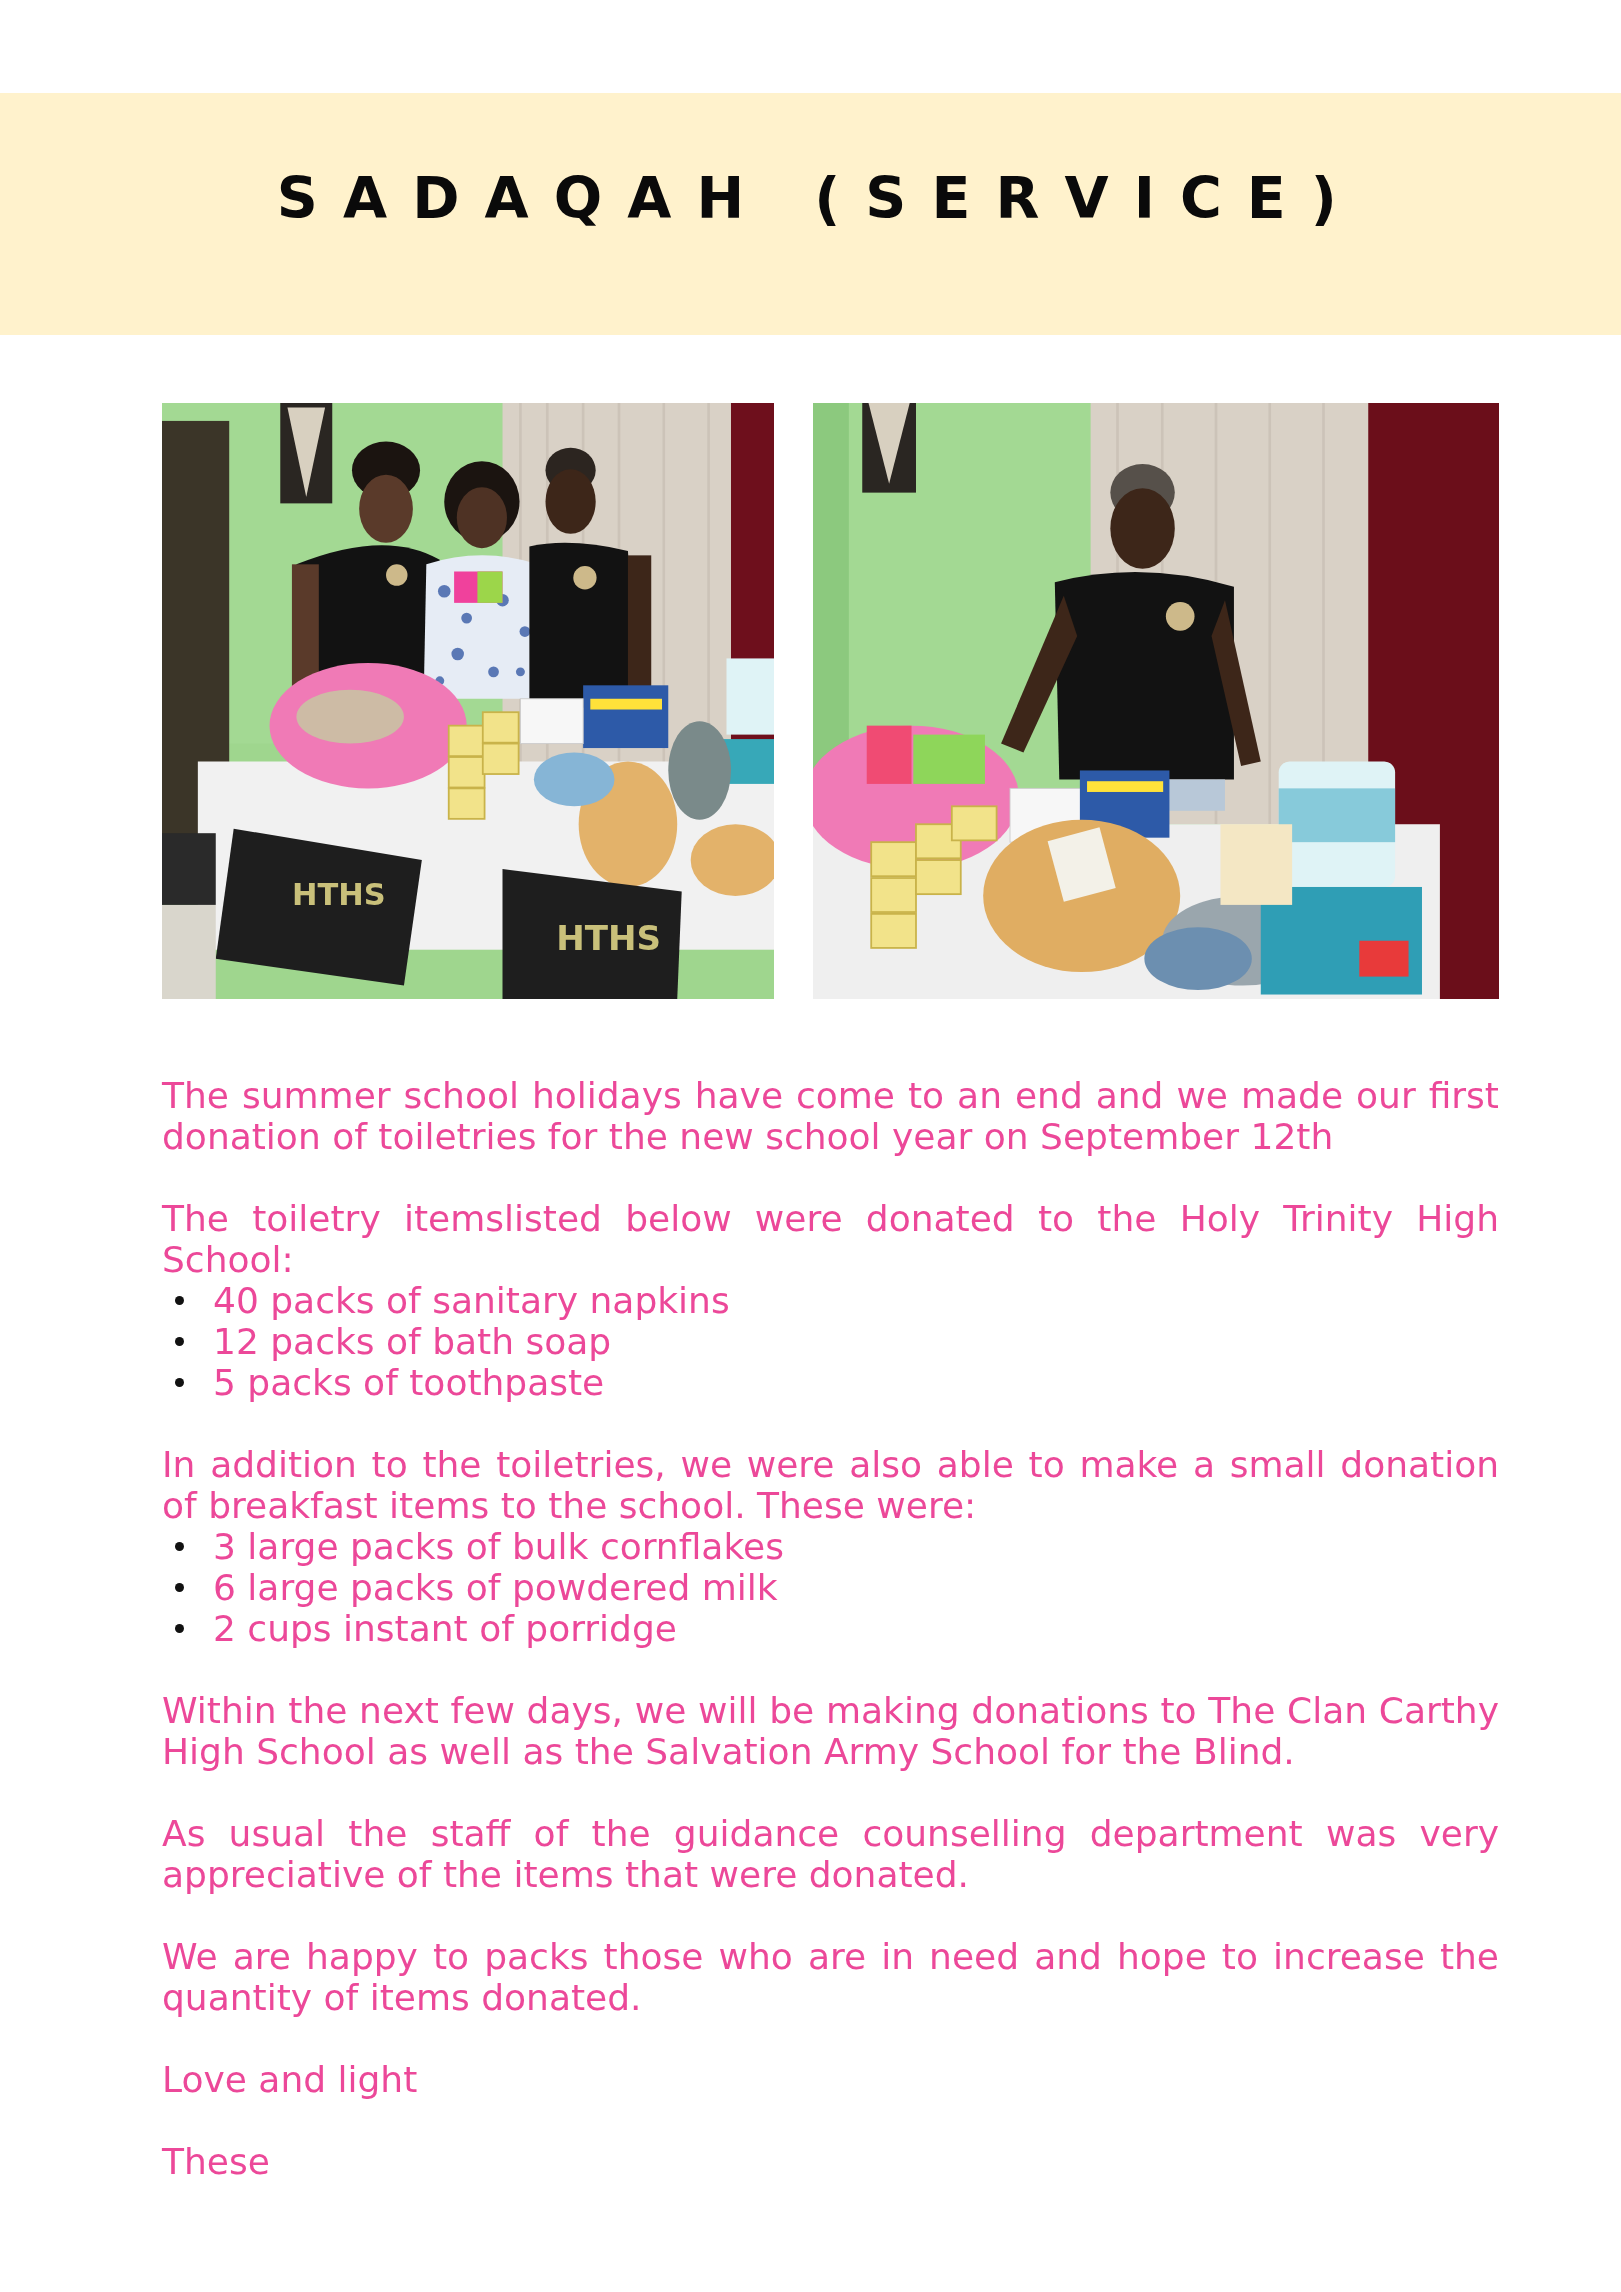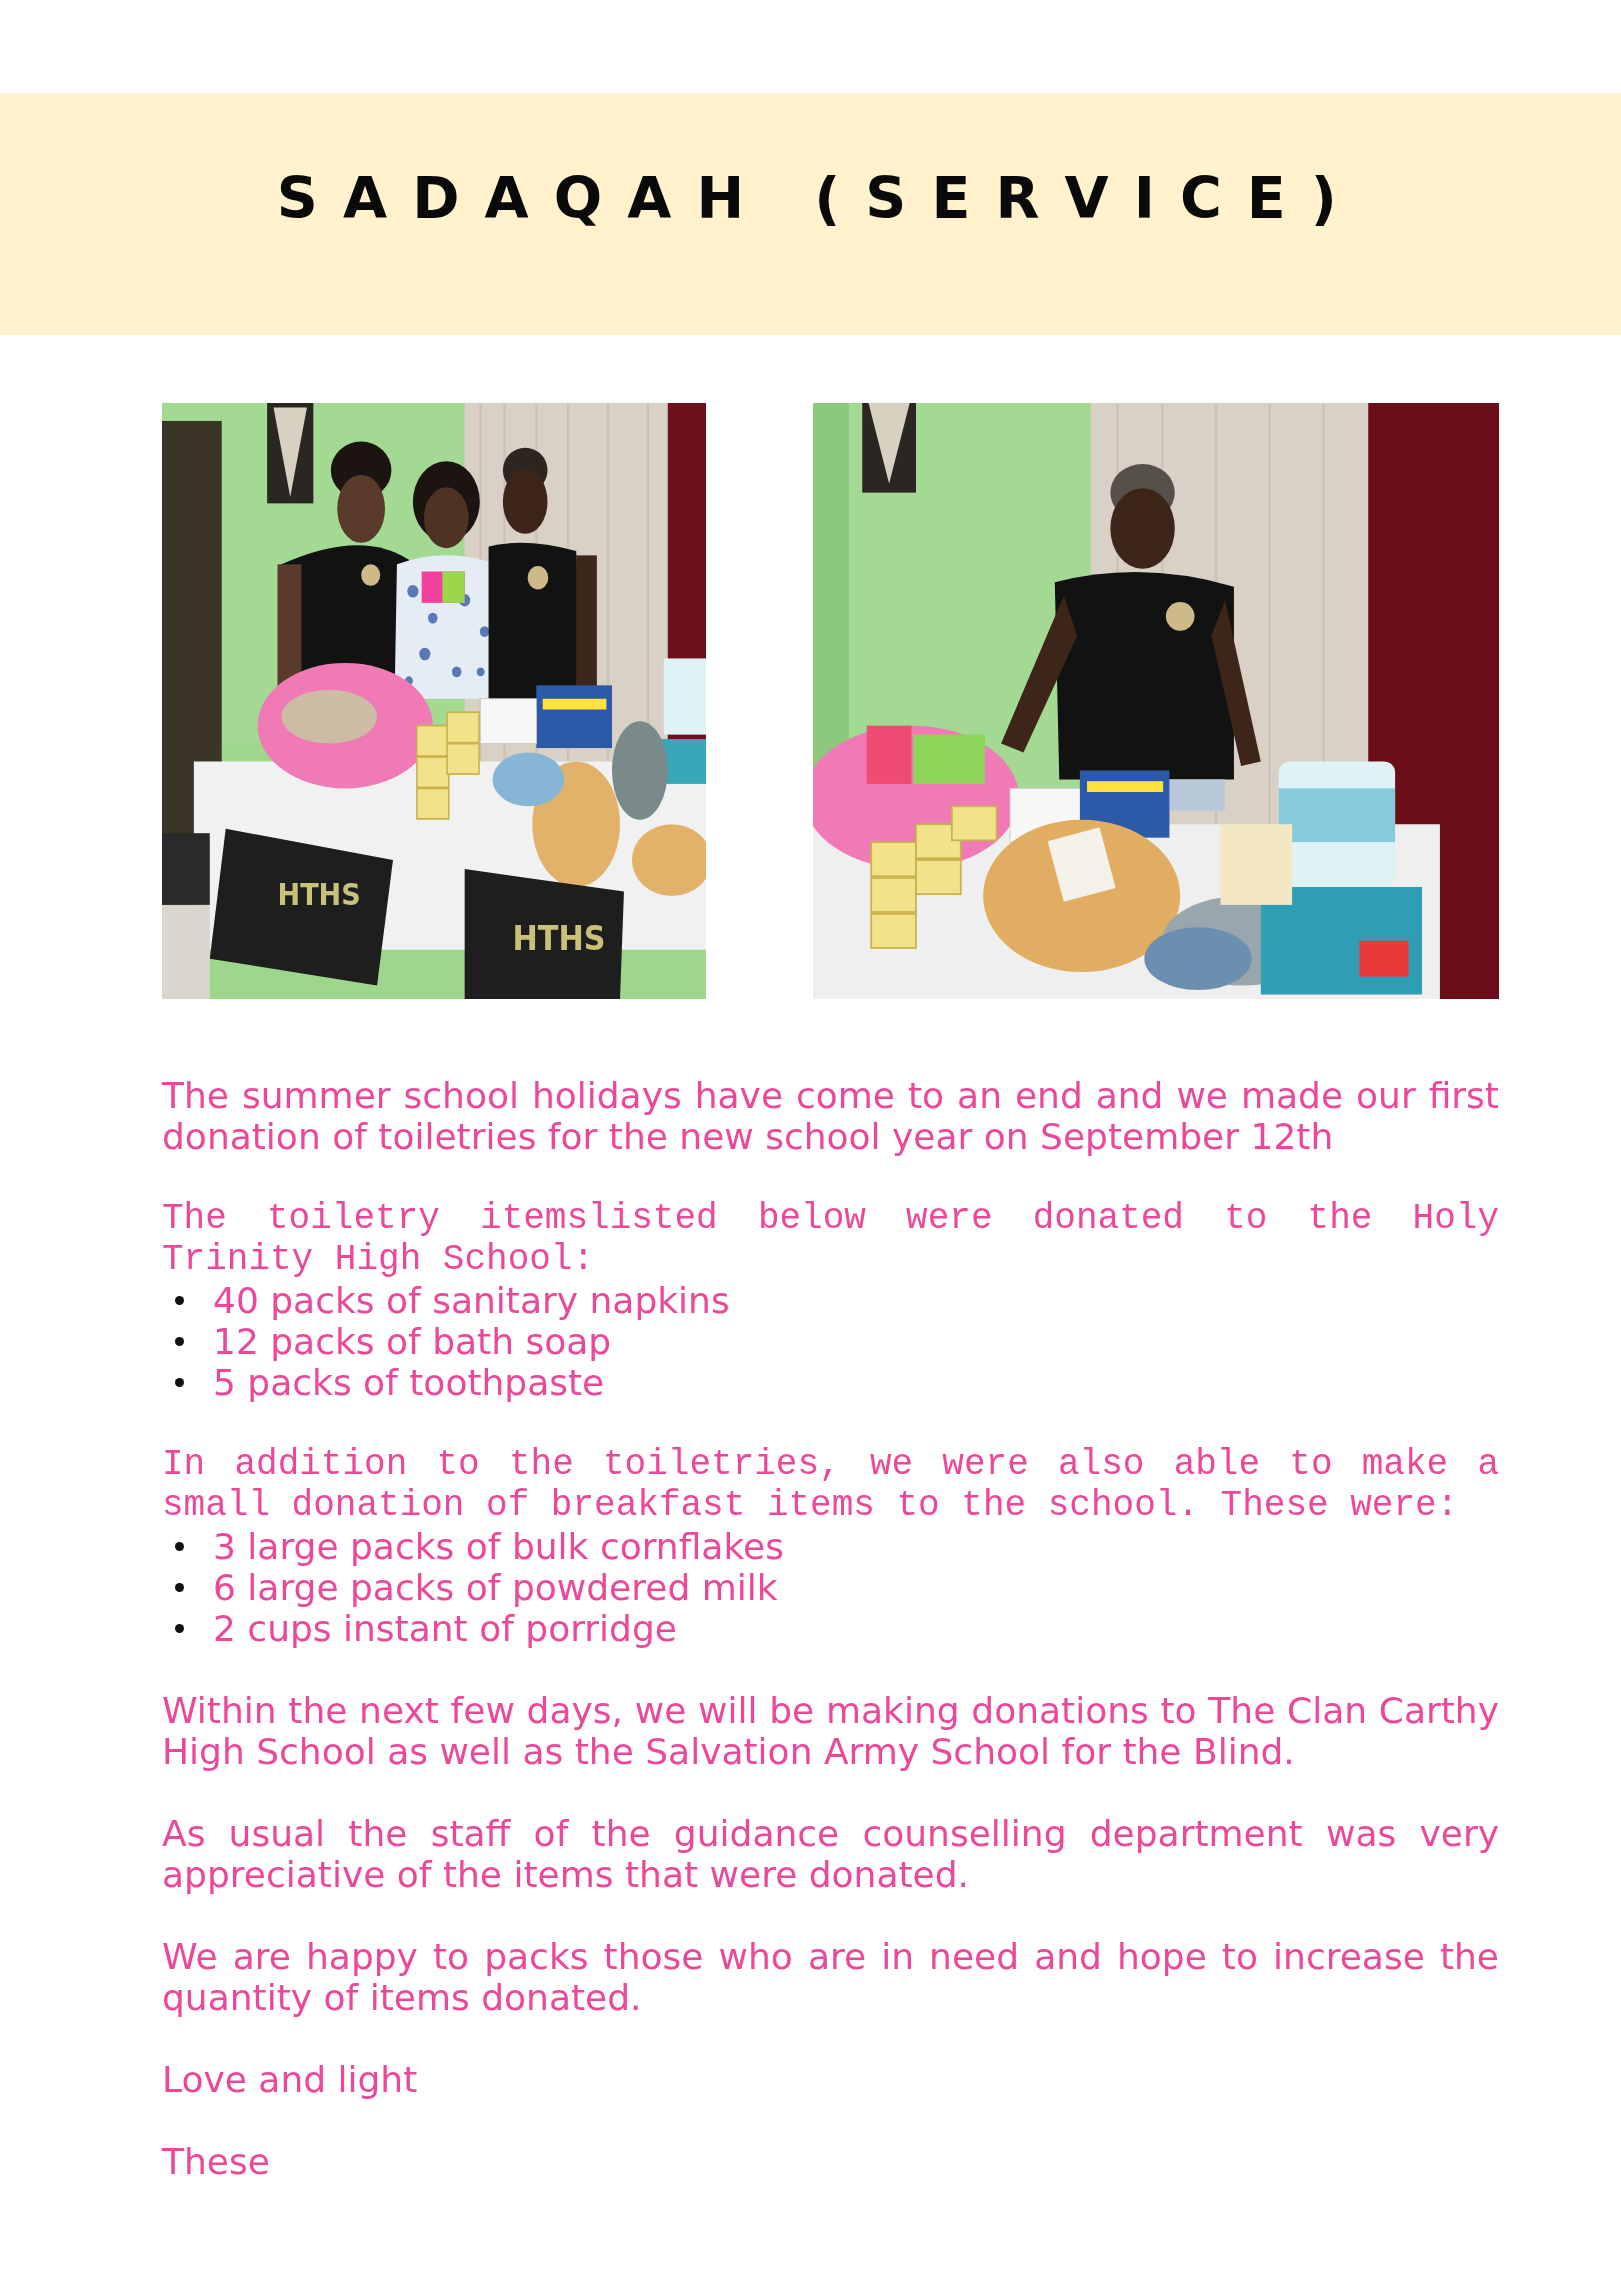--- a/index.html
+++ b/index.html
@@ -38,39 +38,39 @@
     padding-left: 0.44em;
     margin-left: -7.2px;
   }
   .photo {
     position: absolute;
     top: 403px;
     height: 596px;
     overflow: hidden;
   }
   .photo svg { display: block; width: 100%; height: 100%; }
-  .photo-1 { left: 162px; width: 544px; }
+  .photo-1 { left: 162px; width: 612px; }
   .photo-2 { left: 813px; width: 686px; }
 
   .content {
     position: absolute;
     left: 162px;
     top: 1075px;
     width: 1337px;
     font-family: "DejaVu Sans", sans-serif;
     font-size: 36px;
     line-height: 41px;
     color: #ec4899;
   }
   .content p {
     margin: 0 0 41px 0;
     text-align: justify;
     text-align-last: left;
   }
-  .content p.tight { margin-bottom: 0; font-family: Liberation Mono, monospace; }
+  .content p.tight { margin-bottom: 0; }
   .content ul {
     margin: 0 0 41px 0;
     padding: 0;
     list-style: none;
   }
   .content li {
     position: relative;
     padding-left: 51px;
   }
   .content li .dot {

